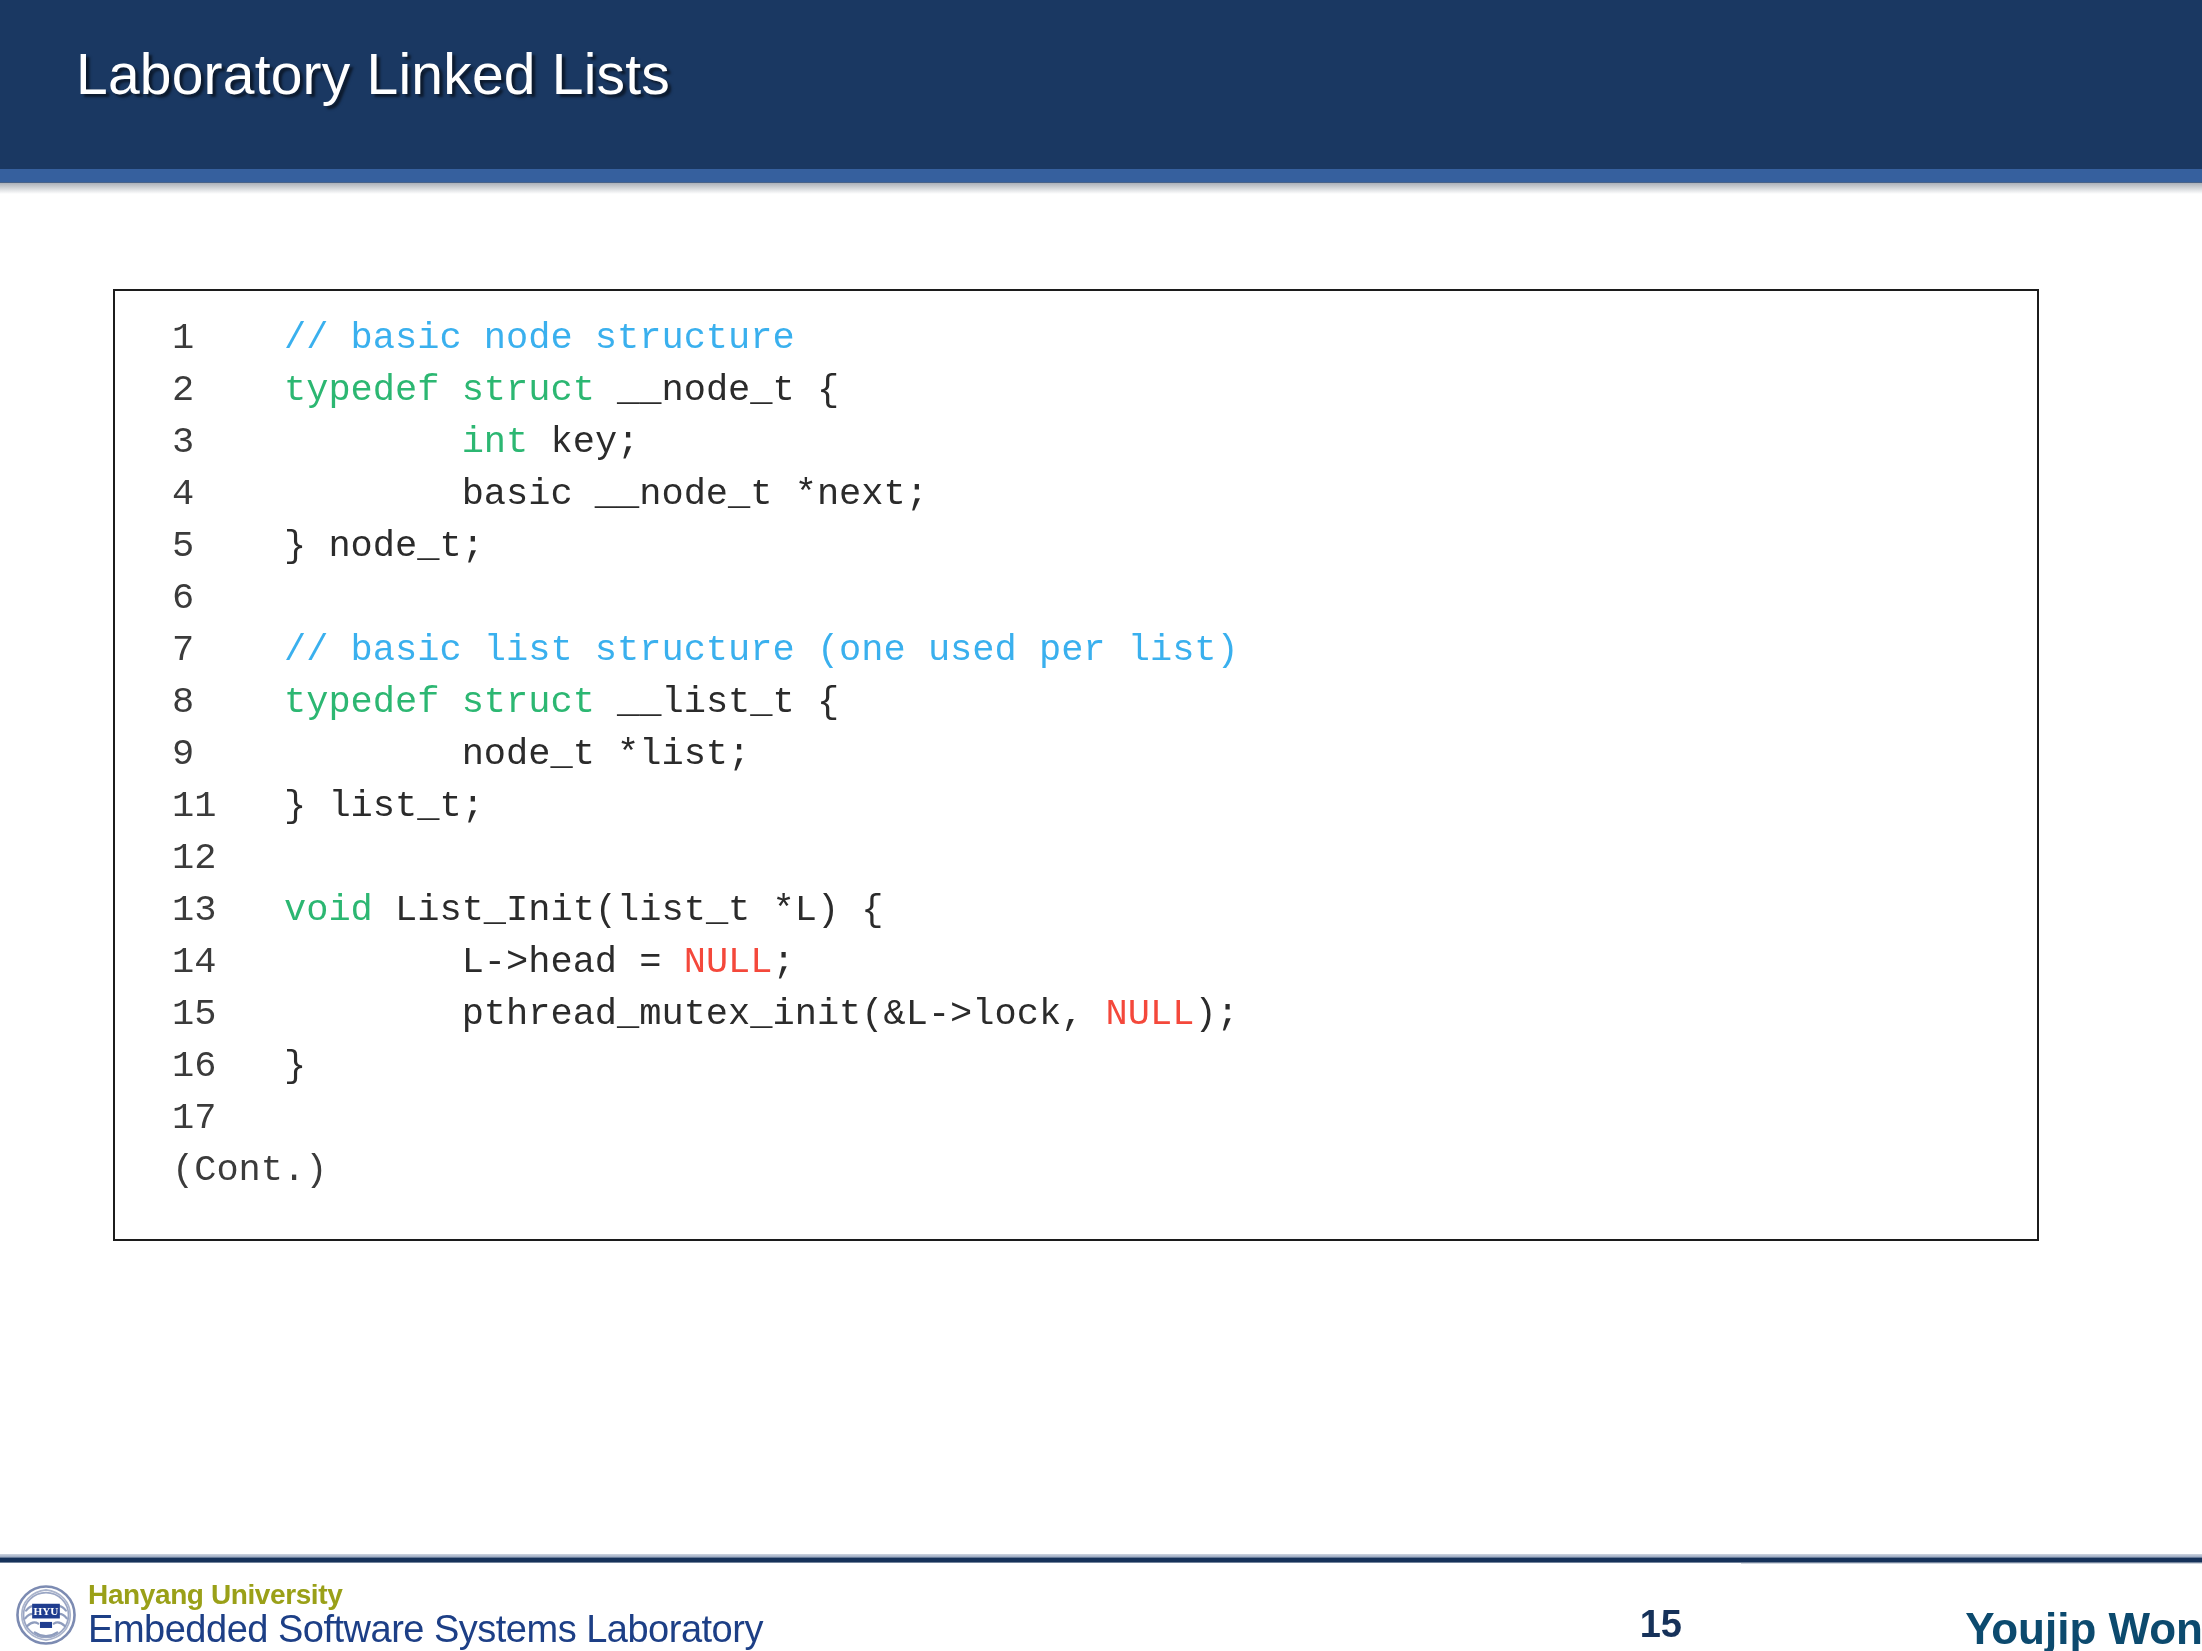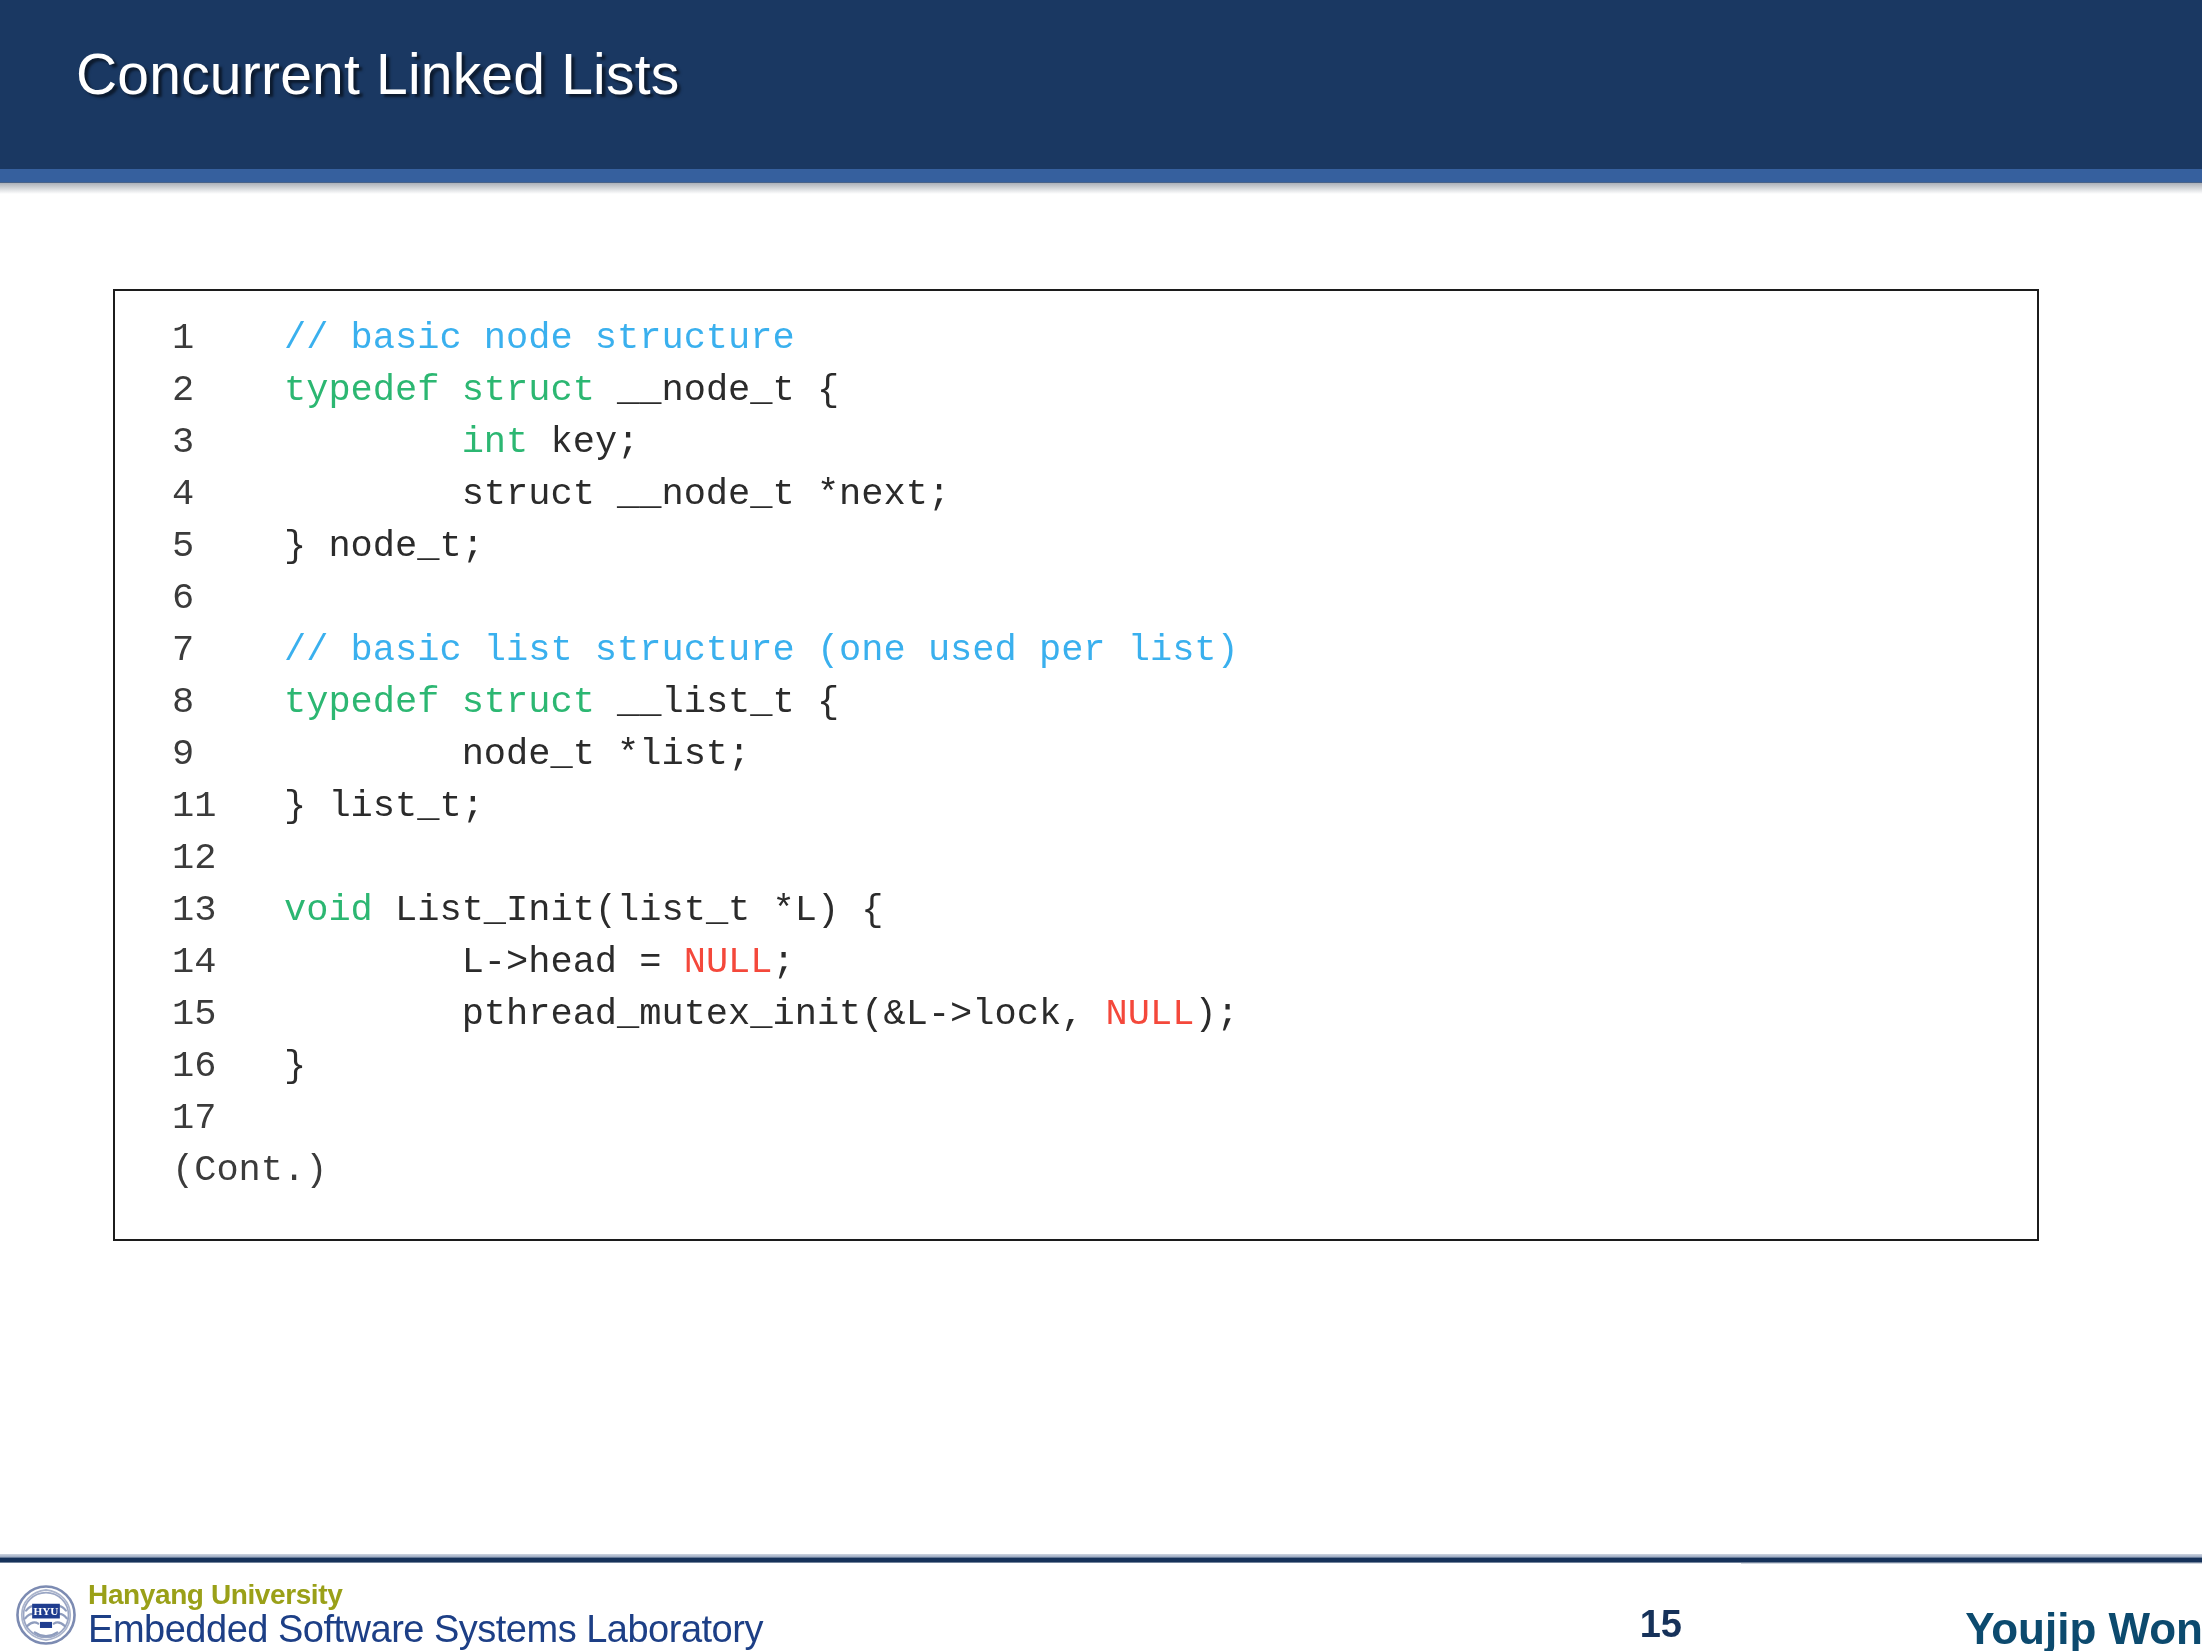--- a/index.html
+++ b/index.html
@@ -161,31 +161,31 @@
     top: 40px;
     font-size: 38px;
     font-weight: bold;
     color: #16325a;
   }
 </style>
 </head>
 <body>
 
 <div class="header-bar">
-  <div class="header-title">Concurrent Linked Lists</div>
+  <div class="header-title">Laboratory Linked Lists</div>
 </div>
 <div class="header-accent"></div>
 <div class="header-shadow"></div>
 
 <div class="code-box">
   <div class="code-listing" id="code-listing">
       <div class="code-line"><span class="ln">1</span><span class="code-text"><span class="tok-comment">// basic node structure</span></span></div>
       <div class="code-line"><span class="ln">2</span><span class="code-text"><span class="tok-keyword">typedef struct</span><span class="tok-plain"> __node_t {</span></span></div>
       <div class="code-line"><span class="ln">3</span><span class="code-text"><span class="tok-plain">        </span><span class="tok-keyword">int</span><span class="tok-plain"> key;</span></span></div>
-      <div class="code-line"><span class="ln">4</span><span class="code-text"><span class="tok-plain">        struct __node_t *next;</span></span></div>
+      <div class="code-line"><span class="ln">4</span><span class="code-text"><span class="tok-plain">        basic __node_t *next;</span></span></div>
       <div class="code-line"><span class="ln">5</span><span class="code-text"><span class="tok-plain">} node_t;</span></span></div>
       <div class="code-line"><span class="ln">6</span><span class="code-text"><span class="tok-plain"></span></span></div>
       <div class="code-line"><span class="ln">7</span><span class="code-text"><span class="tok-comment">// basic list structure (one used per list)</span></span></div>
       <div class="code-line"><span class="ln">8</span><span class="code-text"><span class="tok-keyword">typedef struct</span><span class="tok-plain"> __list_t {</span></span></div>
       <div class="code-line"><span class="ln">9</span><span class="code-text"><span class="tok-plain">        node_t *list;</span></span></div>
       <div class="code-line"><span class="ln">11</span><span class="code-text"><span class="tok-plain">} list_t;</span></span></div>
       <div class="code-line"><span class="ln">12</span><span class="code-text"><span class="tok-plain"></span></span></div>
       <div class="code-line"><span class="ln">13</span><span class="code-text"><span class="tok-keyword">void</span><span class="tok-plain"> List_Init(list_t *L) {</span></span></div>
       <div class="code-line"><span class="ln">14</span><span class="code-text"><span class="tok-plain">        L-&gt;head = </span><span class="tok-null">NULL</span><span class="tok-plain">;</span></span></div>
       <div class="code-line"><span class="ln">15</span><span class="code-text"><span class="tok-plain">        pthread_mutex_init(&amp;L-&gt;lock, </span><span class="tok-null">NULL</span><span class="tok-plain">);</span></span></div>

